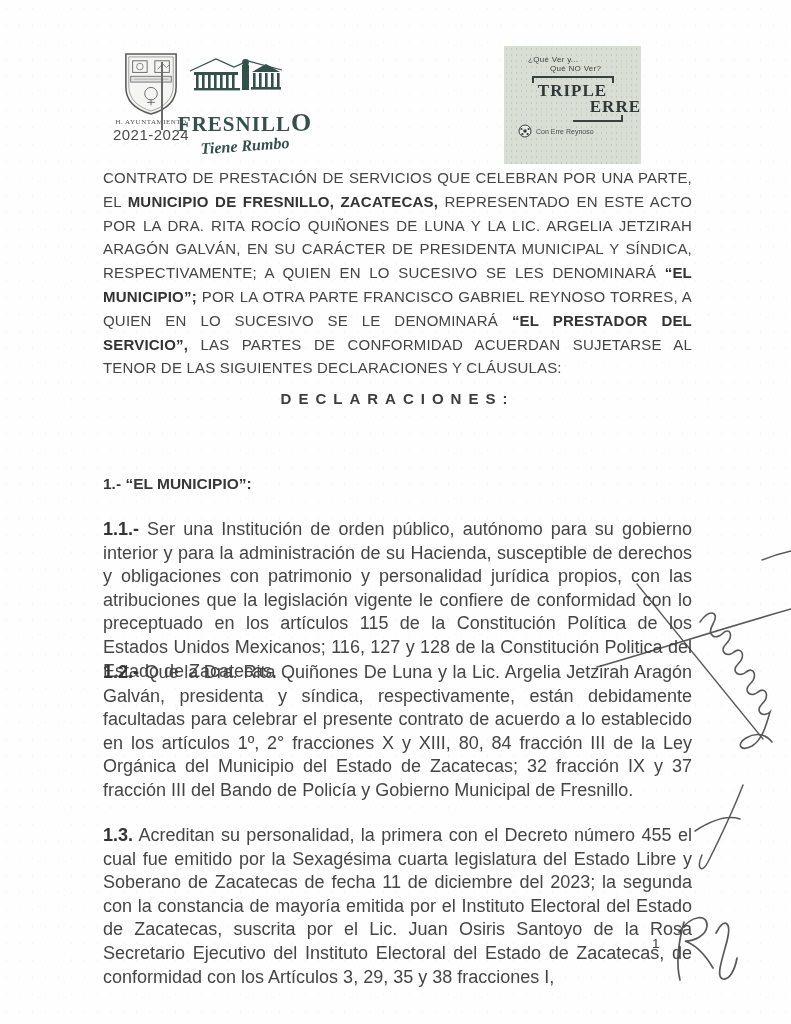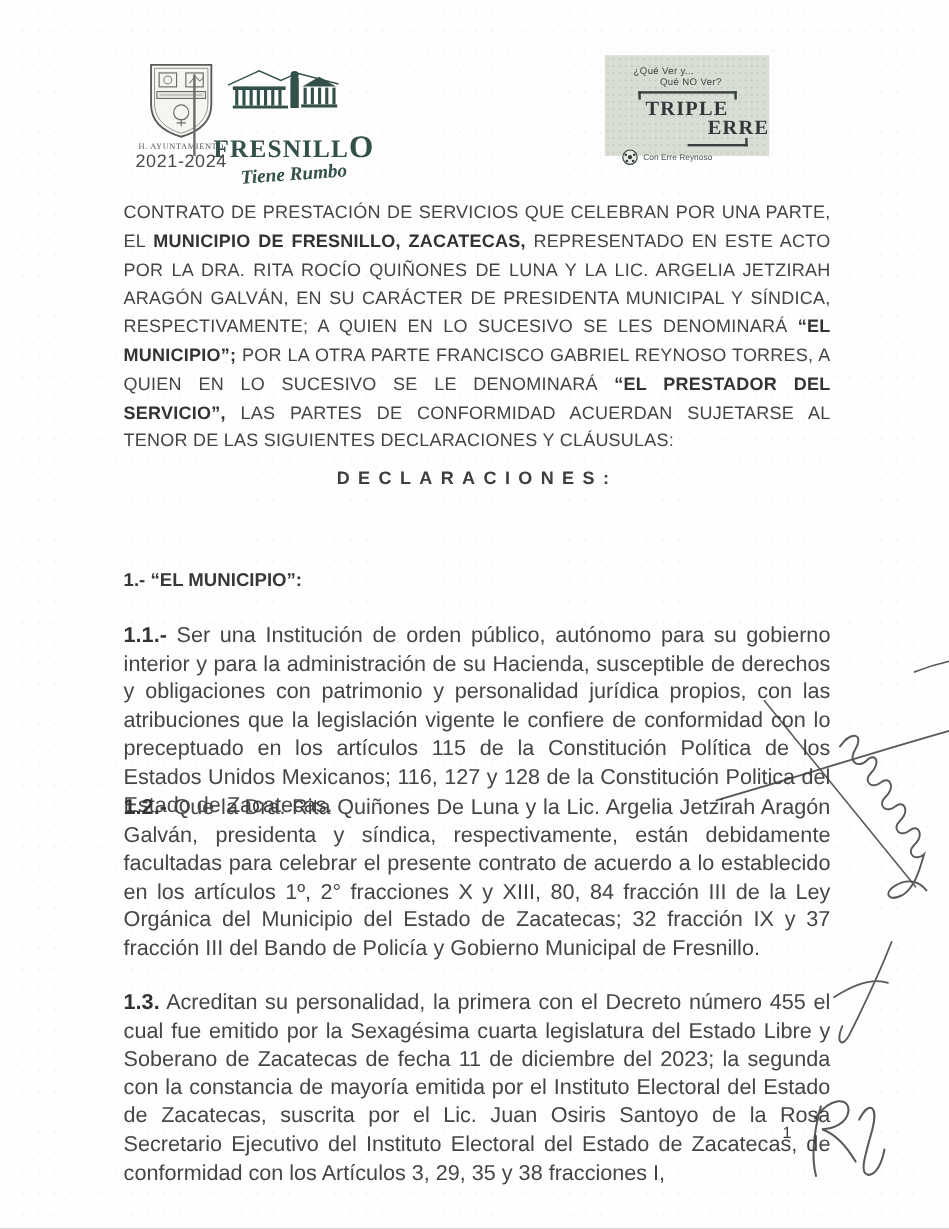--- a/index.html
+++ b/index.html
@@ -22,21 +22,21 @@
   .coat svg{display:block;margin:0 auto;}
   .coat-cap1{font-size:7px;letter-spacing:.5px;margin-top:2px;color:#555;font-family:"Liberation Serif",serif;}
   .coat-cap2{font-size:15px;font-family:Liberation Sans, sans-serif;color:#4a4a4a;letter-spacing:.5px;}
   .logo-divider{position:absolute;left:161px;top:62px;width:1.5px;height:68px;background:#6b6b6b;}
   .city-logo{position:absolute;left:172px;top:56px;width:146px;text-align:center;color:#33504a;}
   .city-logo svg{display:block;margin:0 auto;}
   .wordmark{font-family:"Liberation Serif",serif;font-size:21px;font-weight:700;letter-spacing:1px;line-height:1;margin-top:14px;}
   .wordmark .big-o{font-size:26px;}
   .tagline{font-family:"Liberation Serif",serif;font-style:italic;font-size:16px;font-weight:700;margin-top:1px;transform:rotate(-4deg);}
   .stamp{
-    position:absolute;left:504px;top:46px;width:137px;height:84px;
+    position:absolute;left:504px;top:46px;width:137px;height:118px;
     background-color:#d9ded4;
     background-image:radial-gradient(rgba(70,90,80,.14) .6px, transparent .7px);
     background-size:5px 6px;
     color:#37423f;
     font-size:8px;
     box-sizing:border-box;padding-top:9px;
   }
   .stamp .q1{margin-left:24px;letter-spacing:.3px;}
   .stamp .q2{margin-left:46px;letter-spacing:.3px;}
   .bracket-top{width:78px;height:5px;margin:3px auto 0;border-top:2px solid #37423f;border-left:2px solid #37423f;border-right:2px solid #37423f;}

